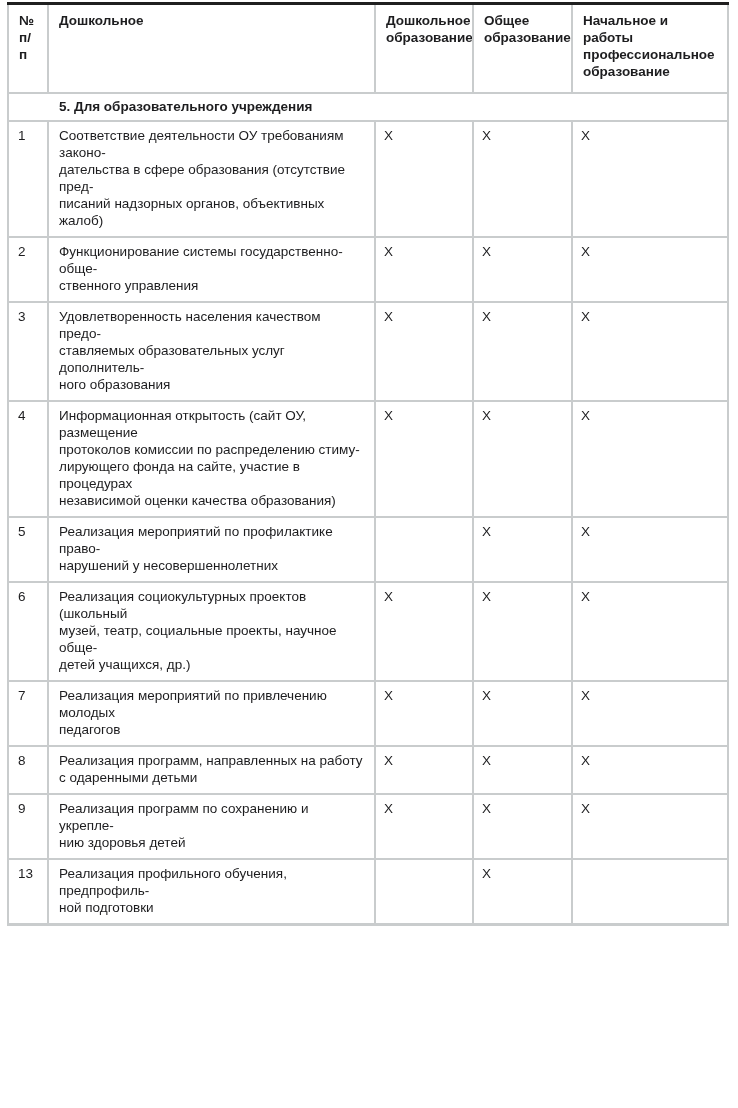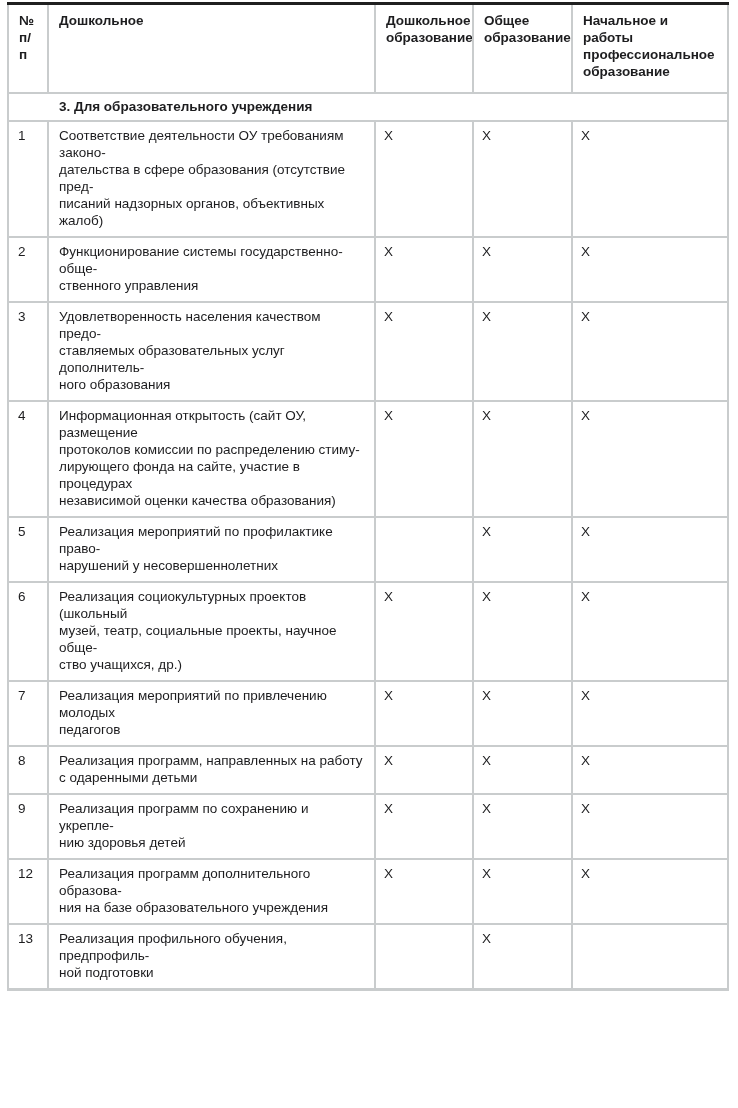--- a/index.html
+++ b/index.html
@@ -75,21 +75,21 @@
 образование</th>
         <th>Общее
 образование</th>
         <th>Начальное и работы
 профессиональное
 образование</th>
       </tr>
     </thead>
     <tbody>
       <tr class="section-row">
-        <td colspan="5">3. Для образовательного учреждения</td>
+        <td colspan="5">5. Для образовательного учреждения</td>
       </tr>
 
     <tr>
     <td class="c-num">1</td>
     <td class="c-dir">Соответствие деятельности ОУ требованиям законо-
 дательства в сфере образования (отсутствие пред-
 писаний надзорных органов, объективных жалоб)</td>
     <td class="c-mark">X</td>
     <td class="c-mark">X</td>
     <td class="c-mark">X</td>
@@ -126,21 +126,21 @@
     <td class="c-dir">Реализация мероприятий по профилактике право-
 нарушений у несовершеннолетних</td>
     <td class="c-mark"></td>
     <td class="c-mark">X</td>
     <td class="c-mark">X</td>
   </tr>
         <tr>
     <td class="c-num">6</td>
     <td class="c-dir">Реализация социокультурных проектов (школьный
 музей, театр, социальные проекты, научное обще-
-ство учащихся, др.)</td>
+детей учащихся, др.)</td>
     <td class="c-mark">X</td>
     <td class="c-mark">X</td>
     <td class="c-mark">X</td>
   </tr>
         <tr>
     <td class="c-num">7</td>
     <td class="c-dir">Реализация мероприятий по привлечению молодых
 педагогов</td>
     <td class="c-mark">X</td>
     <td class="c-mark">X</td>
@@ -156,28 +156,20 @@
   </tr>
         <tr>
     <td class="c-num">9</td>
     <td class="c-dir">Реализация программ по сохранению и укрепле-
 нию здоровья детей</td>
     <td class="c-mark">X</td>
     <td class="c-mark">X</td>
     <td class="c-mark">X</td>
   </tr>
         <tr>
-    <td class="c-num">12</td>
-    <td class="c-dir">Реализация программ дополнительного образова-
-ния на базе образовательного учреждения</td>
-    <td class="c-mark">X</td>
-    <td class="c-mark">X</td>
-    <td class="c-mark">X</td>
-  </tr>
-        <tr>
     <td class="c-num">13</td>
     <td class="c-dir">Реализация профильного обучения, предпрофиль-
 ной подготовки</td>
     <td class="c-mark"></td>
     <td class="c-mark">X</td>
     <td class="c-mark"></td>
   </tr>
       </tbody>
   </table>
 </div>

